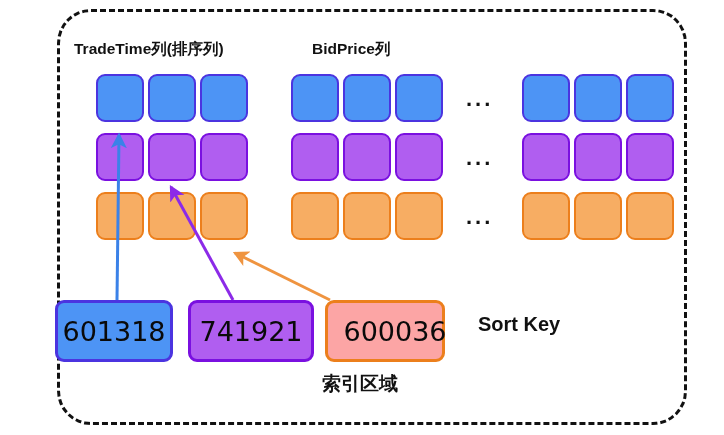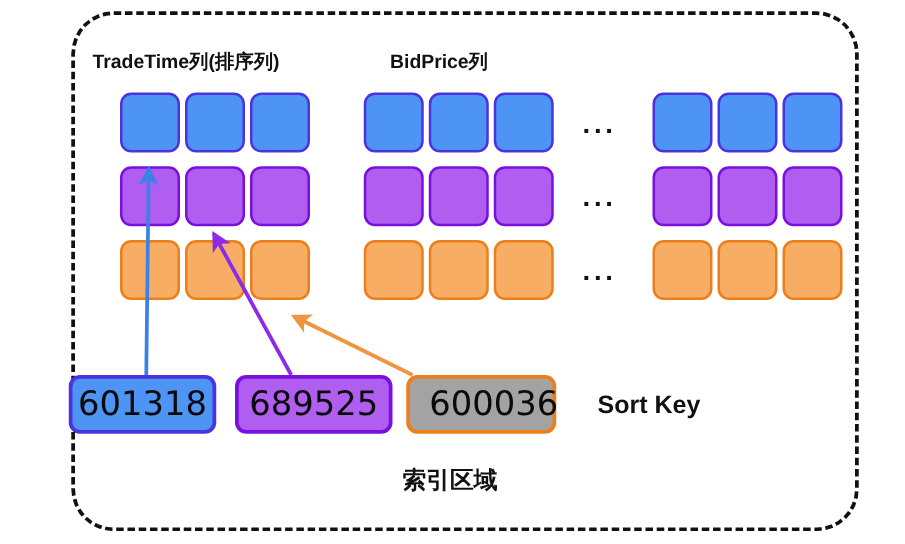--- a/index.html
+++ b/index.html
@@ -61,34 +61,34 @@
     font-weight: bold;
     color: #111111;
     letter-spacing: 3px;
     line-height: 1;
   }
 
   
   .key-box {
     position: absolute;
     box-sizing: border-box;
-    height: 47px;
+    height: 62px;
     border-radius: 9px;
     border-width: 3px;
     border-style: solid;
     display: flex;
     align-items: center;
     justify-content: center;
     font-size: 27px;
     color: #0a0a0a;
     font-family: "DejaVu Sans", sans-serif;
   }
   #key-box-0 { left: 55px;  top: 300px; width: 118px; background: #4d94f5; border-color: #4b34e0; }
   #key-box-1 { left: 188px; top: 300px; width: 126px; background: #b05ef0; border-color: #7a10e0; }
-  #key-box-2 { left: 325px; top: 300px; width: 120px; background: #a3a3a3; border-color: #ec7f1c; padding-left: 20px; }
+  #key-box-2 { left: 325px; top: 300px; width: 120px; background: #fca5a5; border-color: #ec7f1c; padding-left: 20px; }
 
   
   #sort-key-label {
     position: absolute;
     left: 478px;
     top: 313px;
     font-size: 20px;
     font-weight: bold;
     color: #111111;
   }
@@ -169,19 +169,19 @@
     </defs>
 
     <line x1="117" y1="300" x2="119" y2="135" stroke="#3b82e8" stroke-width="3" marker-end="url(#ah-blue)"></line>
 
     <line x1="233" y1="300" x2="171" y2="187" stroke="#8c2ae8" stroke-width="3" marker-end="url(#ah-purple)"></line>
 
     <line x1="330" y1="300" x2="235" y2="253" stroke="#ef9440" stroke-width="3" marker-end="url(#ah-orange)"></line>
   </svg>
 
   <div class="key-box" id="key-box-0">601318</div>
-  <div class="key-box" id="key-box-1">689525</div>
+  <div class="key-box" id="key-box-1">741921</div>
   <div class="key-box" id="key-box-2">600036</div>
 
   <div id="sort-key-label">Sort Key</div>
   <div id="index-area-label">索引区域</div>
 
 </div>
 
 </body></html>

